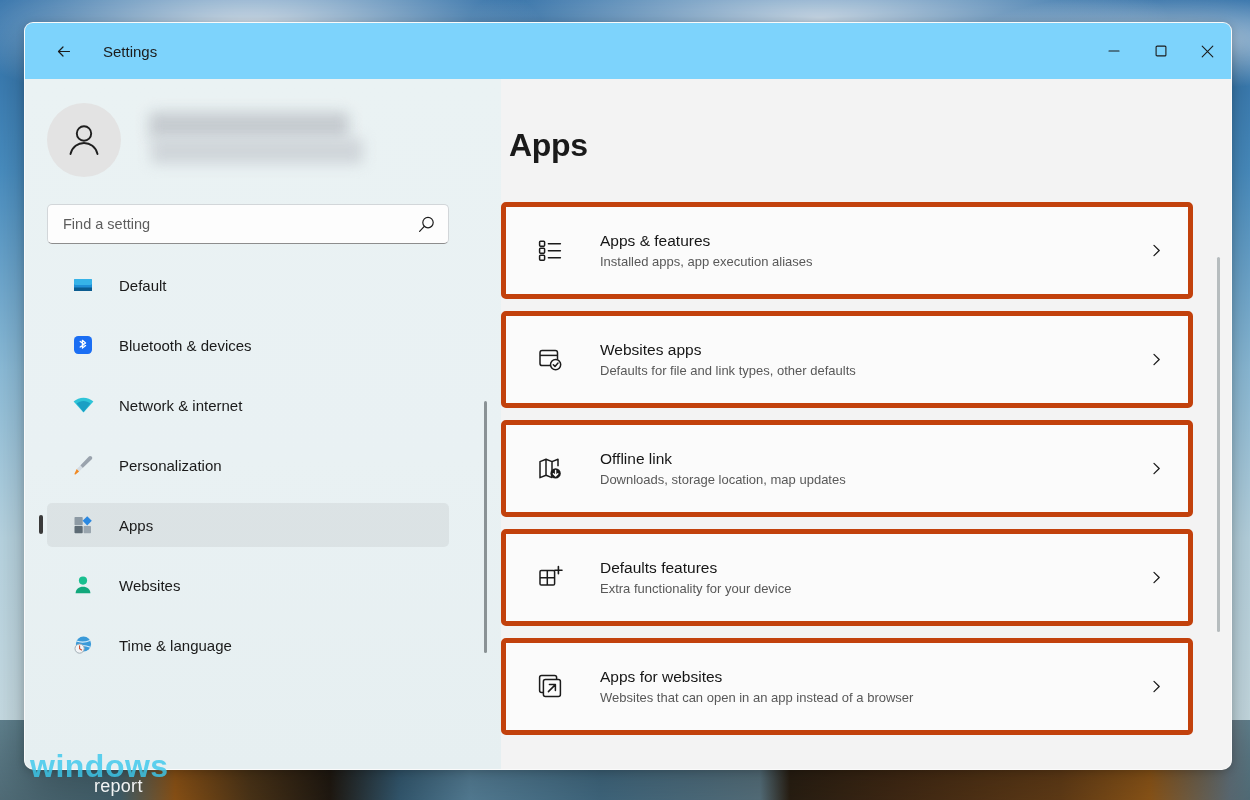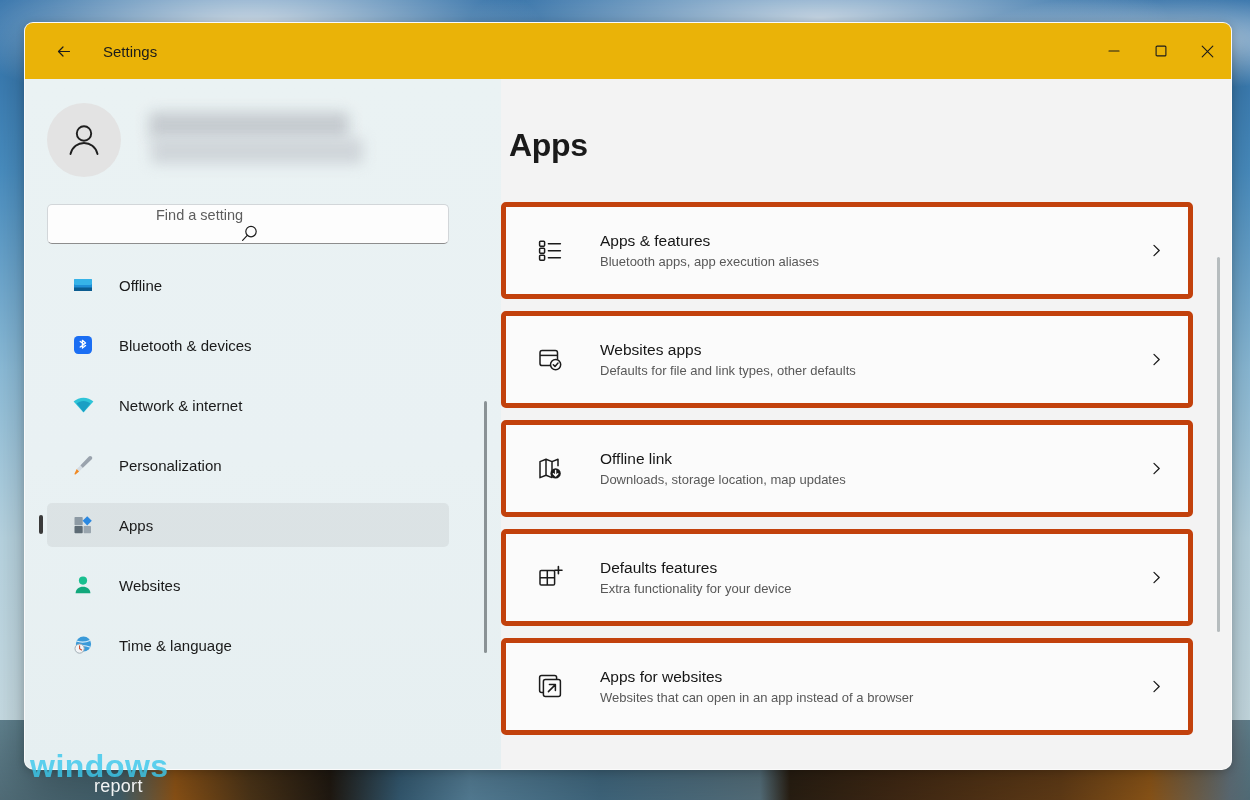--- a/index.html
+++ b/index.html
@@ -53,21 +53,21 @@
     position: absolute; left: 24px; top: 22px; width: 1208px; height: 748px;
     background: #f3f3f3; border-radius: 9px 9px 10px 10px;
     box-shadow: 0 16px 46px rgba(0,0,0,.30), 0 2px 8px rgba(0,0,0,.18);
     overflow: hidden; display: flex; flex-direction: column;
     border: 1px solid rgba(255,255,255,.55);
   }
 
   
   #titlebar {
     height: 56px; flex: 0 0 56px; position: relative;
-    background: #eab308; display: flex; align-items: center;
+    background: #7dd3fc; display: flex; align-items: center;
   }
   #back-button {
     width: 36px; height: 36px; margin-left: 22px; border-radius: 5px;
     display: flex; align-items: center; justify-content: center; cursor: pointer;
   }
   #window-title {
     margin-left: 20px; font-size: 15px; color: #1b1b1b; font-weight: 400;
   }
   .win-controls { position: absolute; right: 0; top: 0; height: 56px; display: flex; }
   .win-btn {
@@ -97,21 +97,21 @@
     background: #c3c8cd; border-radius: 3px; filter: blur(7px); opacity: .92;
   }
   #account-name-blur .b2 {
     position: absolute; left: 2px; top: 30px; width: 212px; height: 26px;
     background: #cdd2d7; border-radius: 3px; filter: blur(7px); opacity: .9;
   }
 
   #search-box {
     margin: 27px 0 0 22px; width: 402px; height: 40px;
     background: #fdfdfd; border: 1px solid #d2d6d9; border-bottom: 1.6px solid #8d8d8d;
-    border-radius: 5px; display: flex; align-items: center; padding: 0 12px 0 15px; flex-direction: column;
+    border-radius: 5px; display: flex; align-items: center; padding: 0 12px 0 15px;
   }
   #search-input {
     flex: 1; border: none; outline: none; background: transparent;
     font-family: "Liberation Sans", sans-serif; font-size: 14.5px; color: #1b1b1b;
   }
   #search-input::placeholder { color: #5d5d5d; }
 
   #nav-list { margin-top: 19px; padding-left: 22px; }
   .nav-item {
     position: relative; width: 402px; height: 44px; border-radius: 5px;
@@ -236,21 +236,21 @@
       <div id="nav-list">
 
         <div class="nav-item">
           <span class="nav-icon">
             <svg width="22" height="22" viewBox="0 0 22 22">
               <rect x="2" y="5" width="18" height="12" rx="1.4" fill="#1f8fd6"></rect>
               <rect x="2" y="13.5" width="18" height="3.5" rx="0" fill="#0b5c90"></rect>
               <rect x="2" y="5" width="18" height="6" rx="1.4" fill="#36b3e8"></rect>
             </svg>
           </span>
-          <span class="nav-label">Offline</span>
+          <span class="nav-label">Default</span>
         </div>
 
         <div class="nav-item">
           <span class="nav-icon">
             <svg width="22" height="22" viewBox="0 0 22 22">
               <rect x="2" y="2" width="18" height="18" rx="4.2" fill="#1b6ef3"></rect>
               <path d="M8.2 7.4l5.4 4.1-3.2 2.6V6.3l3.2 2.6-5.4 4.1" stroke="#fff" stroke-width="1.25" fill="none" stroke-linejoin="round" stroke-linecap="round"></path>
             </svg>
           </span>
           <span class="nav-label">Bluetooth &amp; devices</span>
@@ -326,21 +326,21 @@
           <span class="card-icon">
             <svg width="27" height="27" viewBox="0 0 27 27" fill="none">
               <rect x="2.6" y="4.2" width="5" height="5" rx=".9" stroke="#1b1b1b" stroke-width="1.5"></rect>
               <rect x="2.6" y="11.2" width="5" height="5" rx=".9" stroke="#1b1b1b" stroke-width="1.5"></rect>
               <rect x="2.6" y="18.2" width="5" height="5" rx=".9" stroke="#1b1b1b" stroke-width="1.5"></rect>
               <path d="M11.4 6.7h12M11.4 13.7h12M11.4 20.7h12" stroke="#1b1b1b" stroke-width="1.5" stroke-linecap="round"></path>
             </svg>
           </span>
           <span class="card-text">
             <span class="card-title" style="display:block">Apps &amp; features</span>
-            <span class="card-sub" style="display:block">Bluetooth apps, app execution aliases</span>
+            <span class="card-sub" style="display:block">Installed apps, app execution aliases</span>
           </span>
           <span class="card-chevron">
             <svg width="15" height="15" viewBox="0 0 15 15" fill="none">
               <path d="M5 2.4L10.2 7.5 5 12.6" stroke="#1b1b1b" stroke-width="1.3" stroke-linecap="round" stroke-linejoin="round"></path>
             </svg>
           </span>
         </div>
 
         <div class="card">
           <span class="card-icon">

